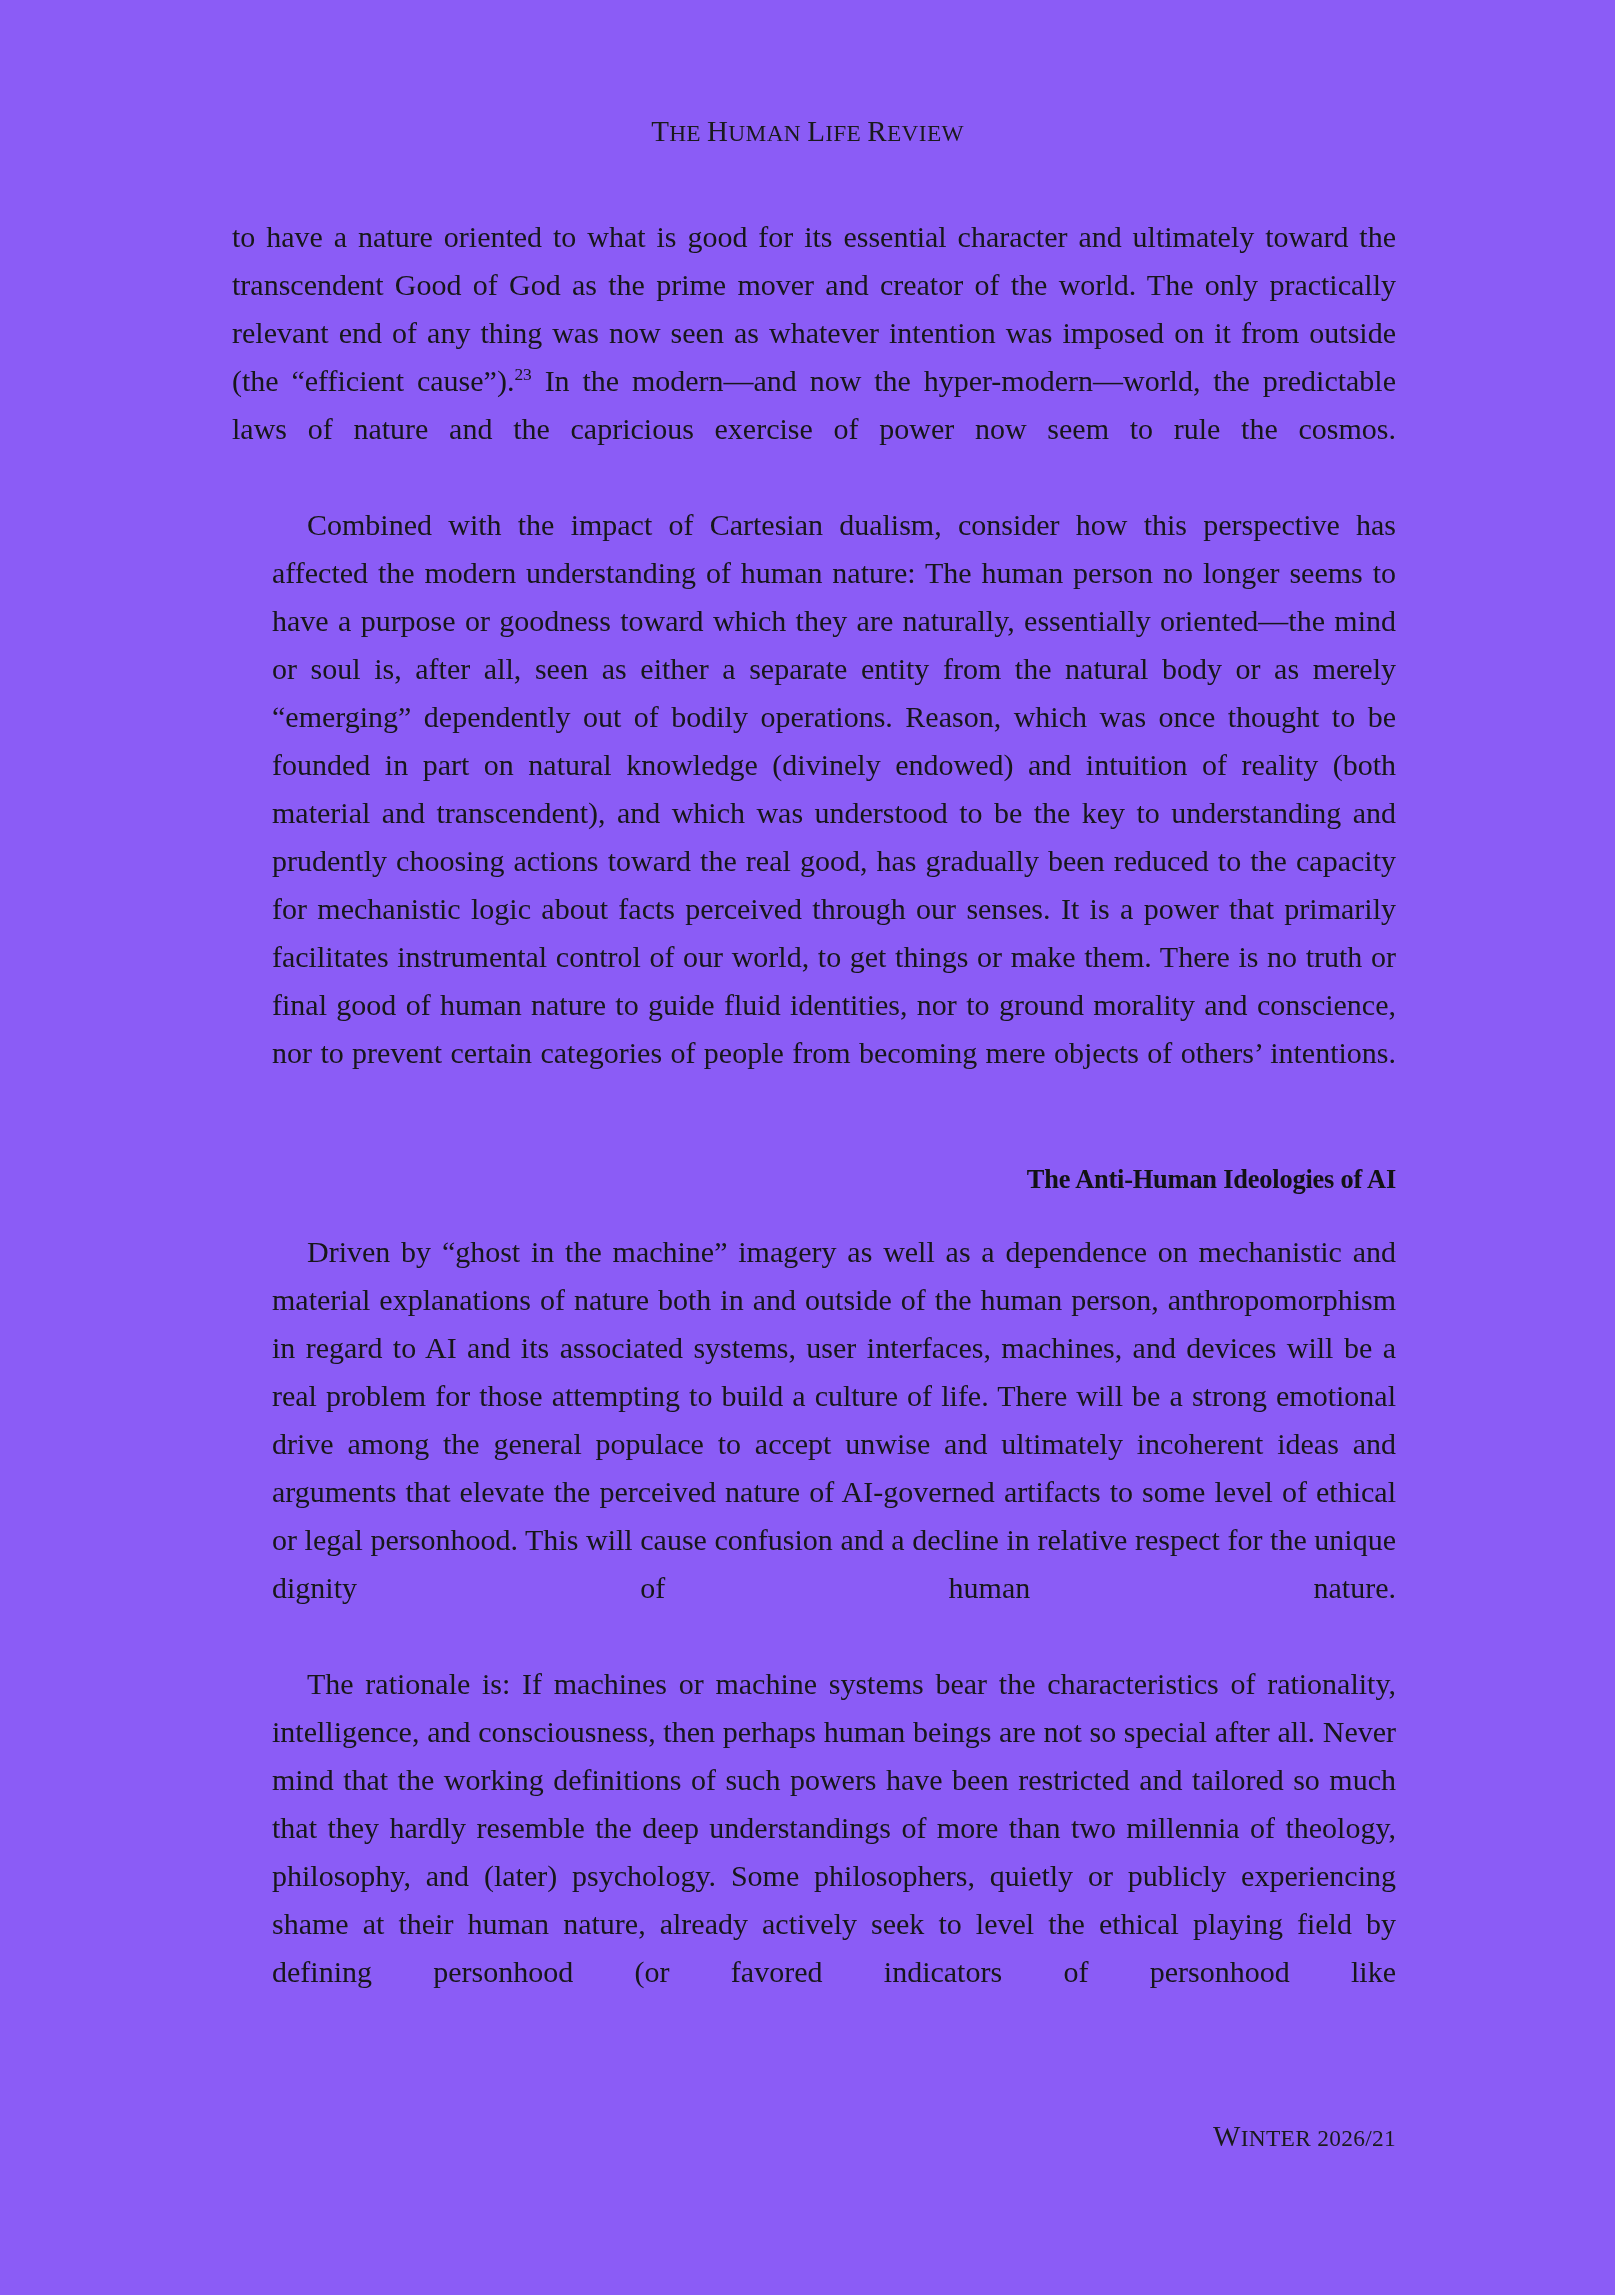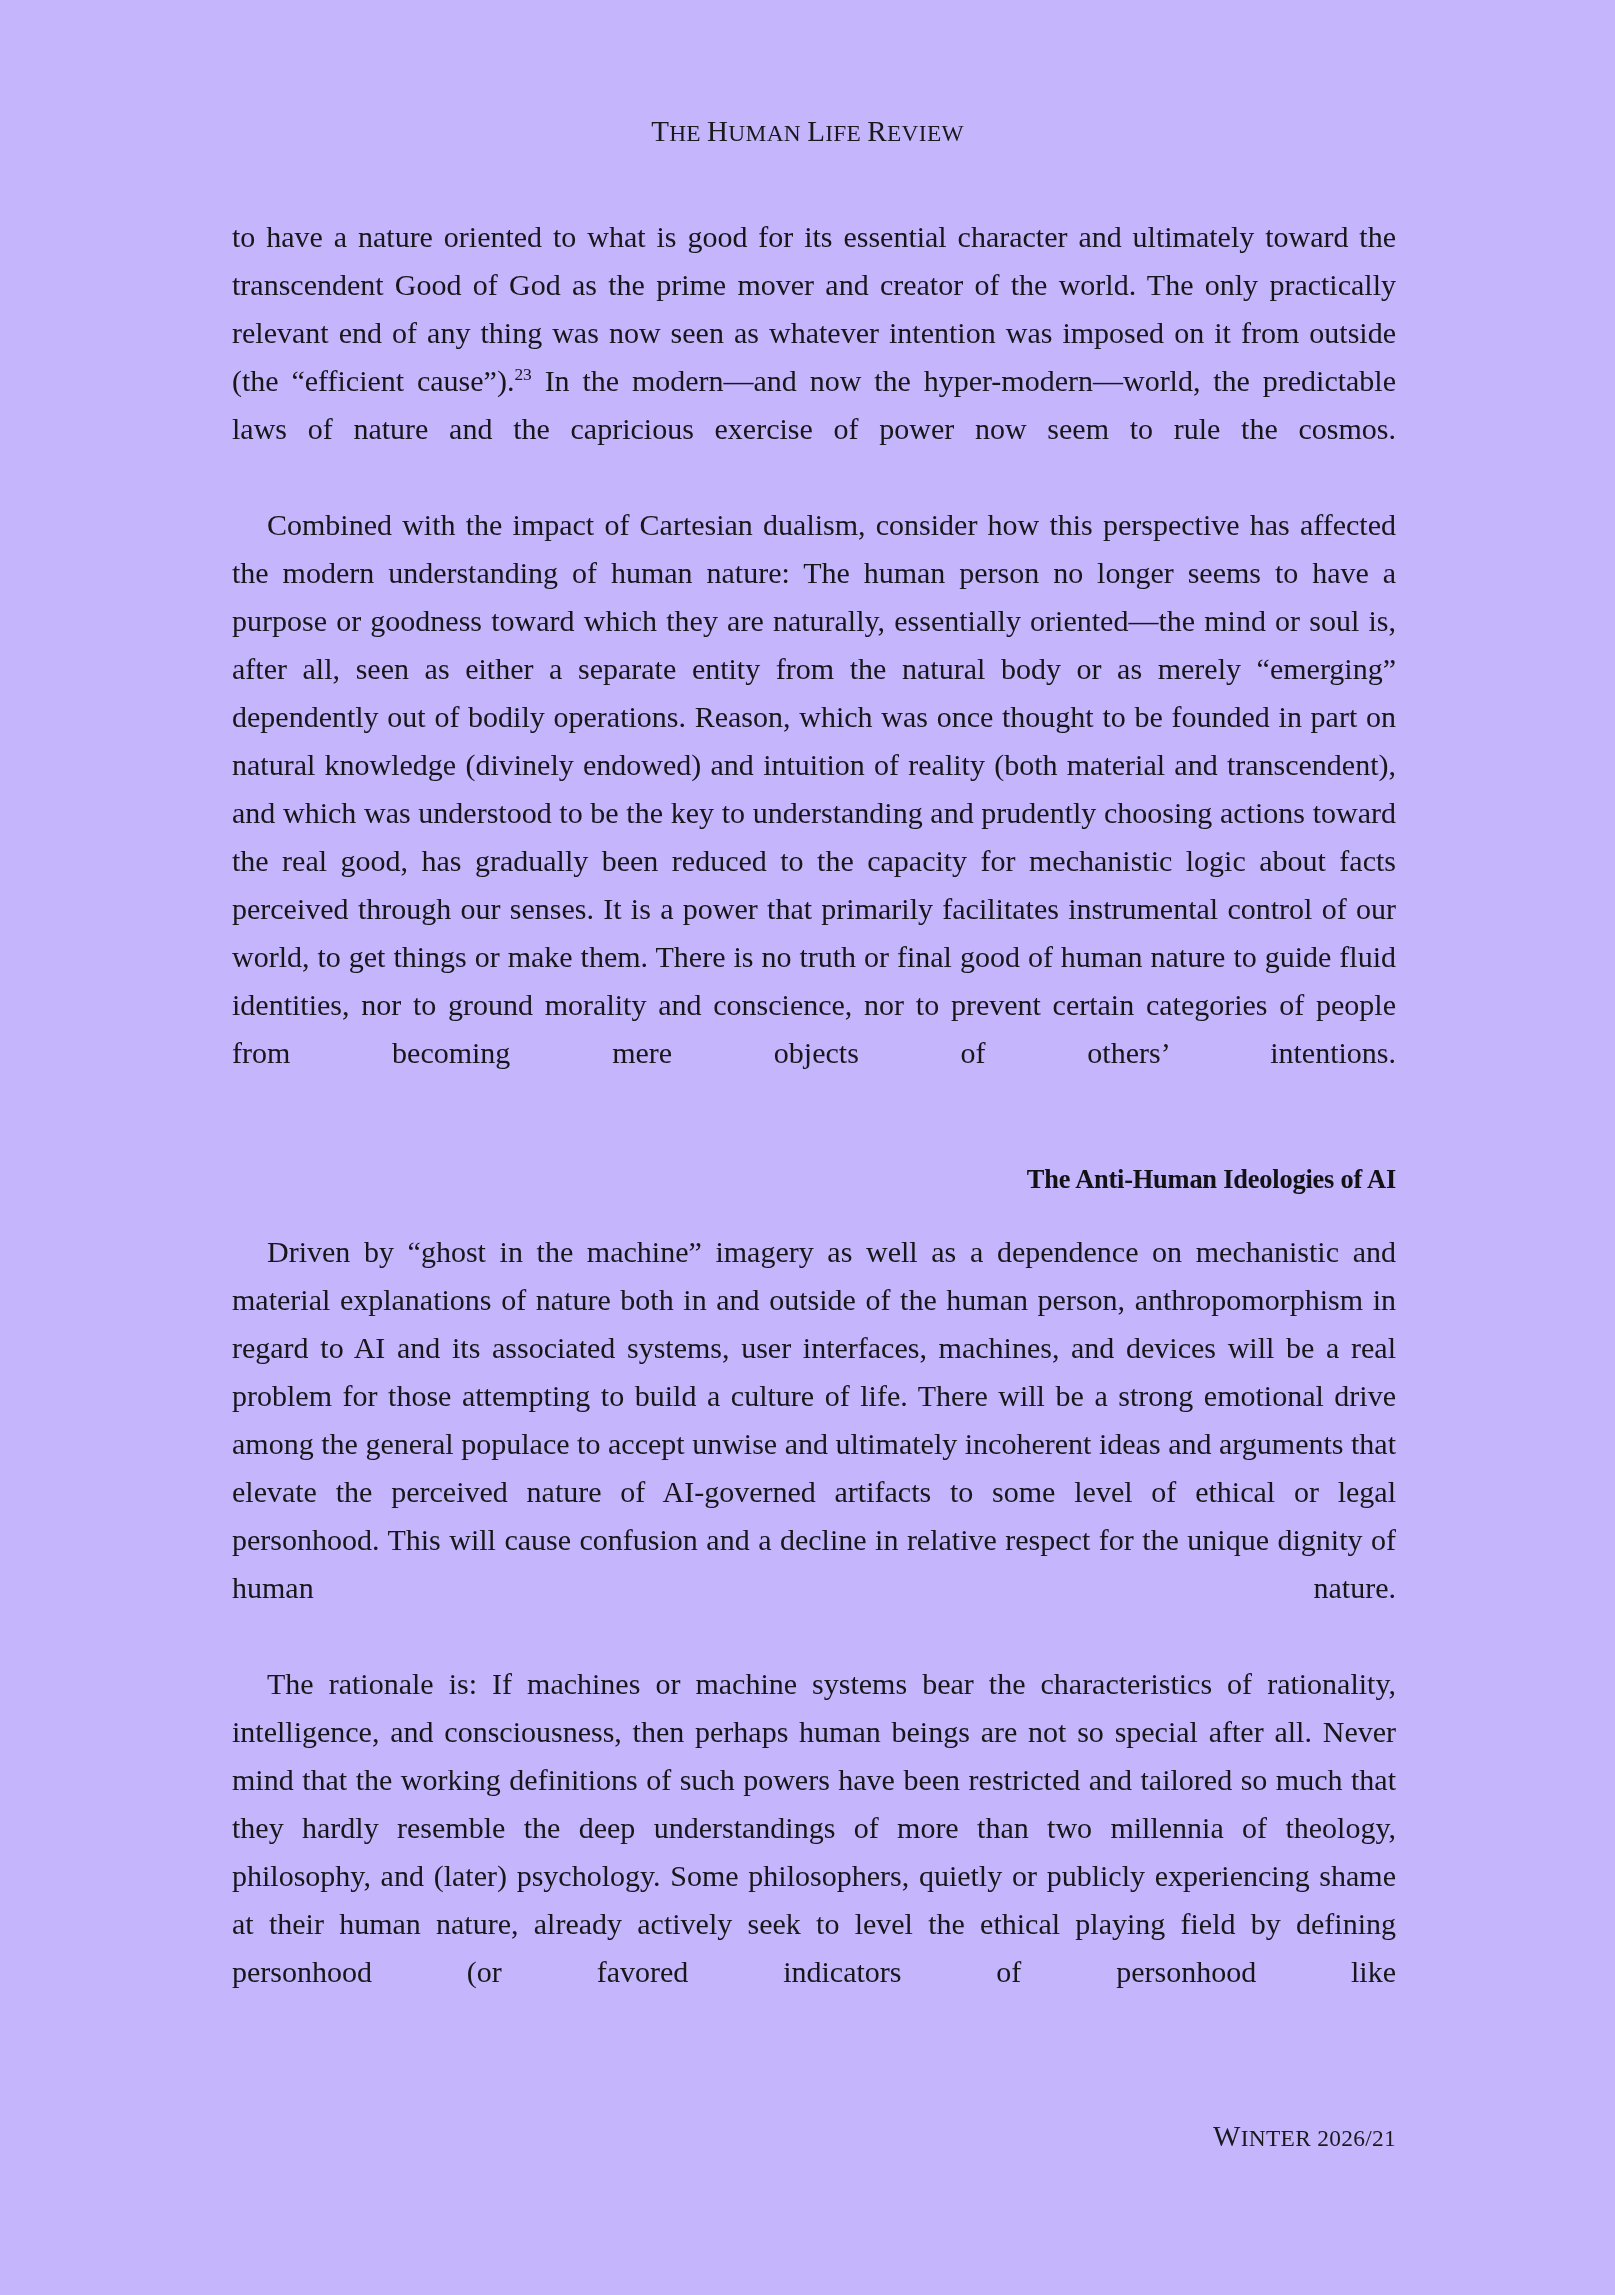--- a/index.html
+++ b/index.html
@@ -5,21 +5,21 @@
   html, body {
     margin: 0;
     padding: 0;
     background: #ffffff;
   }
 
   .page {
     position: relative;
     width: 1615px;
     height: 2295px;
-    background: #c4b5fd;
+    background: #8b5cf6;
     box-sizing: border-box;
     font-family: "Liberation Serif", "DejaVu Serif", serif;
     color: #17171a;
     overflow: hidden;
   }
 
   
   .running-head {
     position: absolute;
     top: 115px;
@@ -50,20 +50,21 @@
     font-size: 30px;
     line-height: 48px;
     text-align: justify;
     text-justify: inter-word;
     hyphens: none;
     color: #17171a;
   }
 
   p.body.indent {
     text-indent: 35px;
+    margin-left: 40px;
   }
 
   p.body.noindent {
     text-indent: 0;
   }
 
   
   p.body::after {
     content: "";
     display: inline-block;

